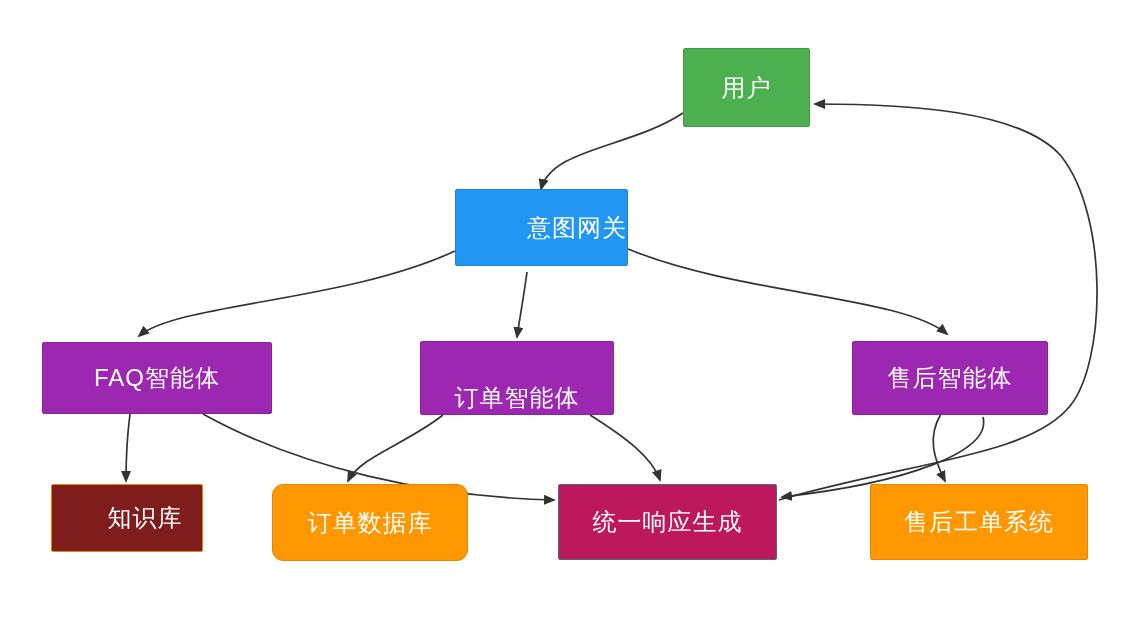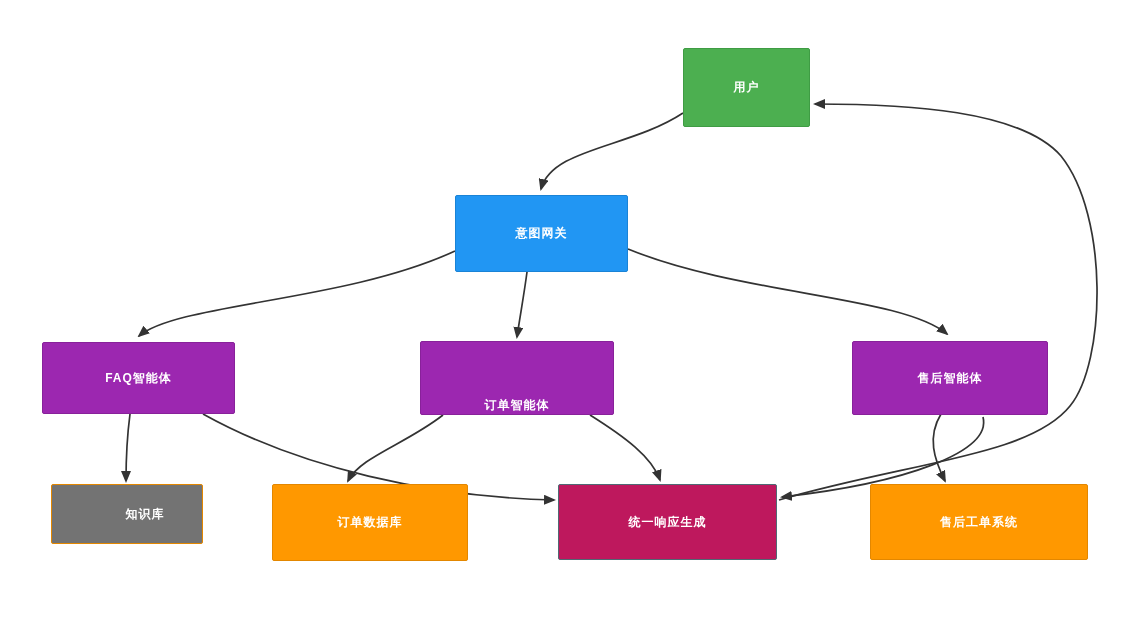--- a/index.html
+++ b/index.html
@@ -32,22 +32,22 @@
     position: absolute;
     display: flex;
     align-items: center;
     justify-content: center;
     border-radius: 2px;
     border: 1px solid transparent;
     box-sizing: border-box;
   }
   .node-label {
     color: #ffffff;
-    font-size: 12px;
-    font-weight: 700;
+    font-size: 24px;
+    font-weight: 400;
     letter-spacing: 1px;
     white-space: nowrap;
     text-align: center;
   }
 </style>
 </head>
 <body>
 
 <div class="canvas">
 
@@ -66,36 +66,36 @@
       <path d="M 443 415 C 406 444 360 457 348 481" class="edge" stroke="#333333" marker-end="url(#arrow)"></path>
       <path d="M 590 415 C 625 437 652 457 660 480" class="edge" stroke="#333333" marker-end="url(#arrow)"></path>
       <path d="M 941 414 C 927 437 934 459 945 481" class="edge" stroke="#333333" marker-end="url(#arrow)"></path>
       <path d="M 983 417 C 992 452 906 483 782 497" class="edge" stroke="#333333" marker-end="url(#arrow)"></path>
       <path d="M 779 500 C 910 462 1030 456 1070 406 C 1106 362 1109 216 1061 156 C 1021 110 906 104 815 104" class="edge" stroke="#333333" marker-end="url(#arrow)"></path>
     </svg>
 
   <div class="node" style="left: 683px; top: 48px; width: 127px; height: 79px; background: rgb(76, 175, 80); border-color: rgb(63, 156, 68);">
     <span class="node-label">用户</span>
   </div>
-  <div class="node" style="left: 455px; top: 195px; width: 173px; height: 77px; background: rgb(33, 150, 243); border-color: rgb(26, 131, 214);">
+  <div class="node" style="left: 455px; top: 189px; width: 173px; height: 77px; background: rgb(33, 150, 243); border-color: rgb(26, 131, 214); justify-content: flex-end;">
     <span class="node-label">意图网关</span>
   </div>
-  <div class="node" style="left: 42px; top: 342px; width: 193px; height: 72px; background: rgb(156, 39, 176); border-color: rgb(136, 33, 154);">
+  <div class="node" style="left: 42px; top: 342px; width: 230px; height: 72px; background: rgb(156, 39, 176); border-color: rgb(136, 33, 154);">
     <span class="node-label">FAQ智能体</span>
   </div>
   <div class="node" style="left: 420px; top: 341px; width: 194px; height: 74px; background: rgb(156, 39, 176); border-color: rgb(136, 33, 154); align-items: flex-end;">
     <span class="node-label">订单智能体</span>
   </div>
   <div class="node" style="left: 852px; top: 341px; width: 196px; height: 74px; background: rgb(156, 39, 176); border-color: rgb(136, 33, 154); align-items: center;">
     <span class="node-label">售后智能体</span>
   </div>
-  <div class="node" style="left: 51px; top: 484px; width: 152px; height: 60px; background: #737373; border-color: rgb(227, 135, 0); padding-left: 36px;">
+  <div class="node" style="left: 51px; top: 484px; width: 152px; height: 68px; background: #7f1d1d; border-color: rgb(227, 135, 0); padding-left: 36px;">
     <span class="node-label">知识库</span>
   </div>
-  <div class="node" style="left: 272px; top: 484px; width: 196px; height: 77px; background: rgb(255, 152, 0); border-color: rgb(227, 135, 0);">
+  <div class="node" style="left: 272px; top: 484px; width: 196px; height: 77px; background: rgb(255, 152, 0); border-color: rgb(227, 135, 0); border-radius: 11px;">
     <span class="node-label">订单数据库</span>
   </div>
   <div class="node" style="left: 558px; top: 484px; width: 219px; height: 76px; background: #be185d; border-color: rgb(80, 105, 116);">
     <span class="node-label">统一响应生成</span>
   </div>
   <div class="node" style="left: 847px; top: 484px; width: 218px; height: 76px; background: rgb(255, 152, 0); border-color: rgb(227, 135, 0); margin-left: 23px;">
     <span class="node-label">售后工单系统</span>
   </div>
 
 </div>

